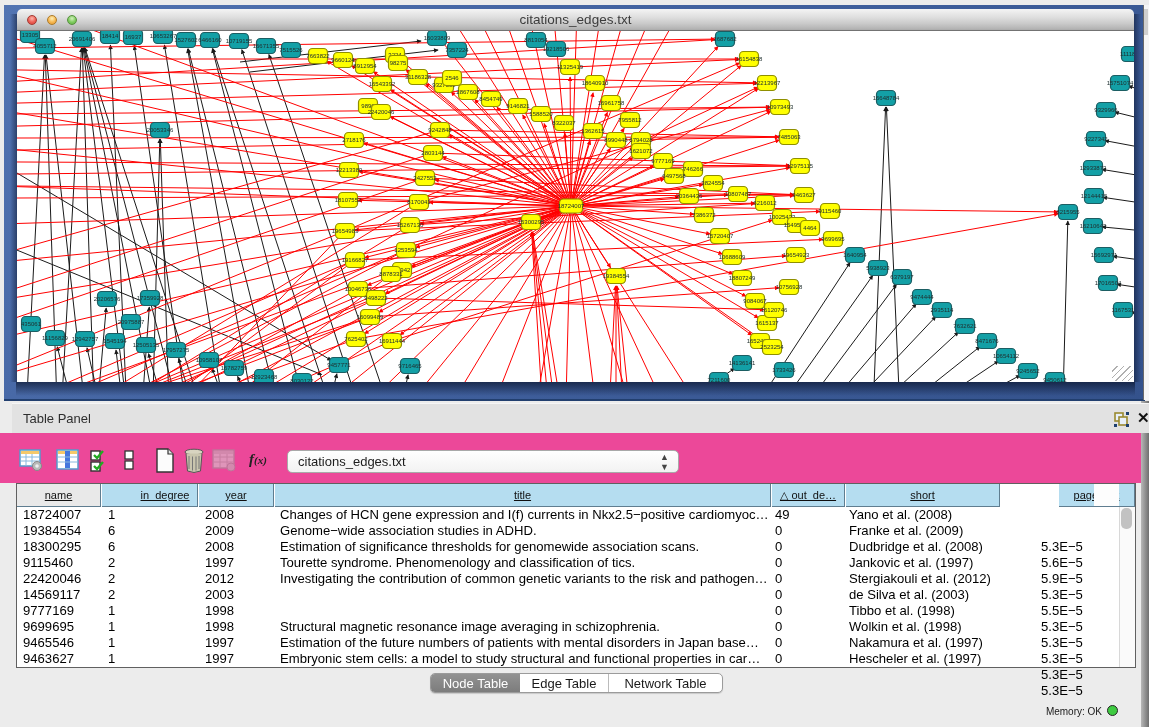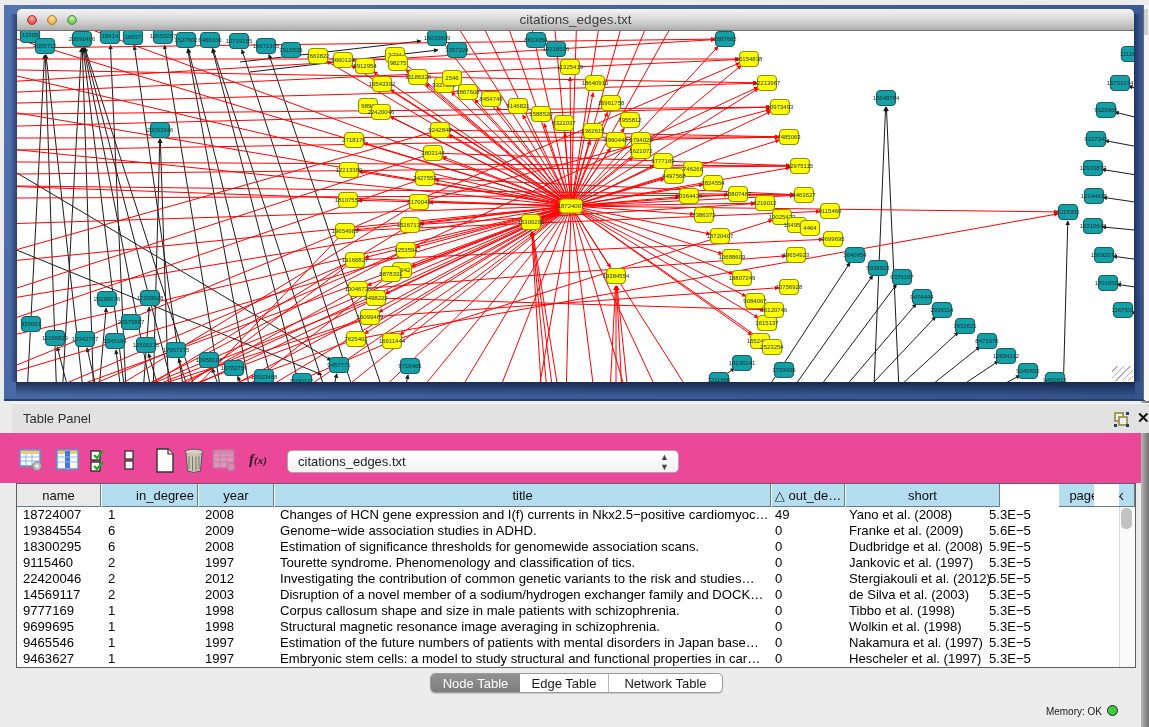--- a/index.html
+++ b/index.html
@@ -52,27 +52,27 @@
 #combo { position:absolute; left:287px; top:17px; width:392px; height:23px;
   background:linear-gradient(#ffffff,#f2f2f2); border:1px solid #a9a9a9; border-radius:5px;
   font-size:13px; color:#1c1c1c; line-height:21px; padding-left:10px; }
 #combo .arr { position:absolute; right:9px; top:1px; font-size:9px; color:#444; line-height:10px; }
 
 
 #tablebox { left:16px; top:483px; width:1120px; height:185px; background:#fff;
   border:1px solid #606060; }
 .th { position:absolute; top:484px; height:23px; background:#b5ddf0;
   border-right:1px solid #5f7d90; border-bottom:1px solid #5f7d90;
-  font-size:13px; color:#101010; text-align:center; line-height:23px; }
+  font-size:11px; color:#101010; text-align:center; line-height:23px;text-decoration:underline; }
 .trow { position:absolute; left:17px; width:1102px; height:16px; font-size:13.1px;
   color:#000; white-space:nowrap; }
 .trow span { position:absolute; top:0; line-height:16px; }
 .c0 { left:6px; } .c1 { left:91px; } .c2 { left:188px; }
 .c3 { left:263px; width:492px; overflow:hidden; }
-.c4 { left:758px; } .c5 { left:832px; } .c6 { left:972px; }
+.c4 { left:758px; } .c5 { left:832px; } .c6 { left:1024px;margin-top:32px; }
 #scrolltrack { left:1119px; top:507px; width:16px; height:160px; background:#fafafa;
   border-left:1px solid #d8d8d8; }
 #scrollthumb { left:1121px; top:508px; width:11px; height:21px; background:#c2c2c2;
   border-radius:5px; }
 
 
 #tabs { left:430px; top:673px; width:293px; height:20px; border:1px solid #9b9b9b;
   border-radius:5px; background:#fff; font-size:13px; overflow:hidden;
   box-shadow:0 1px 1px rgba(0,0,0,.15); }
 #tabs span { float:left; height:20px; line-height:19px; text-align:center; color:#1a1a1a; }
@@ -696,39 +696,37 @@
     <span class="c2">1997</span>
     <span class="c3">Tourette syndrome. Phenomenology and classification of tics.</span>
     <span class="c4">0</span>
     <span class="c5">Jankovic et al. (1997)</span>
     <span class="c6">5.3E−5</span>
   </div>
 <div class="trow" style="top:571px">
     <span class="c0">22420046</span>
     <span class="c1">2</span>
     <span class="c2">2012</span>
-    <span class="c3">Investigating the contribution of common genetic variants to the risk and studies…</span>
+    <span class="c3">Investigating the contribution of common genetic variants to the risk and pathogen…</span>
     <span class="c4">0</span>
     <span class="c5">Stergiakouli et al. (2012)</span>
     <span class="c6">5.5E−5</span>
   </div>
 <div class="trow" style="top:587px">
     <span class="c0">14569117</span>
     <span class="c1">2</span>
     <span class="c2">2003</span>
-    <span class="c3">Disruption of a novel member of a sodium/hydrogen exchanger family and DOCK…</span>
     <span class="c4">0</span>
     <span class="c5">de Silva et al. (2003)</span>
     <span class="c6">5.3E−5</span>
   </div>
 <div class="trow" style="top:603px">
     <span class="c0">9777169</span>
     <span class="c1">1</span>
     <span class="c2">1998</span>
-    <span class="c3">Corpus callosum shape and size in male patients with schizophrenia.</span>
     <span class="c4">0</span>
     <span class="c5">Tibbo et al. (1998)</span>
     <span class="c6">5.3E−5</span>
   </div>
 <div class="trow" style="top:619px">
     <span class="c0">9699695</span>
     <span class="c1">1</span>
     <span class="c2">1998</span>
     <span class="c3">Structural magnetic resonance image averaging in schizophrenia.</span>
     <span class="c4">0</span>

